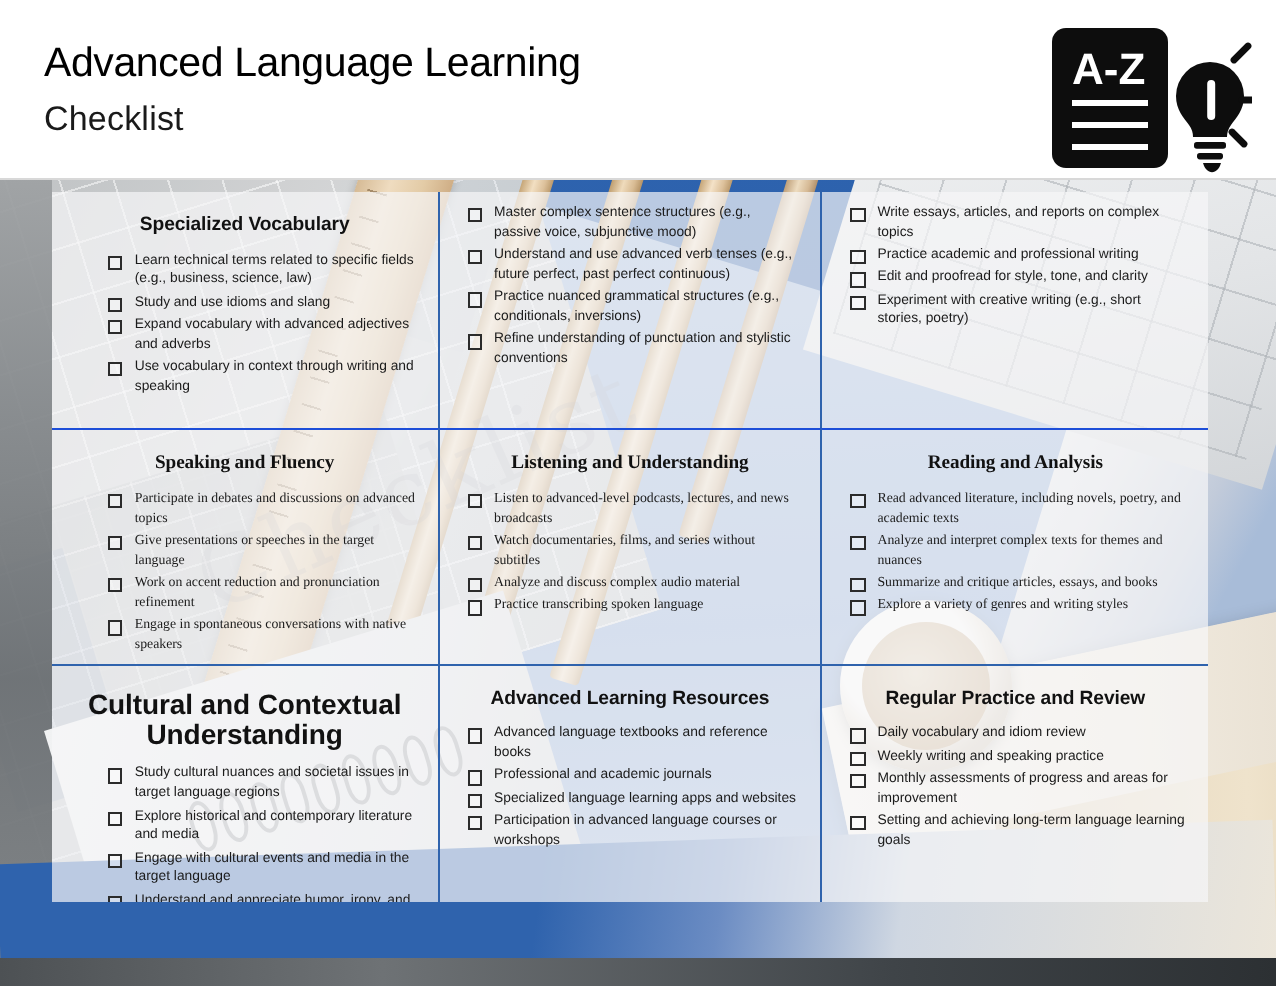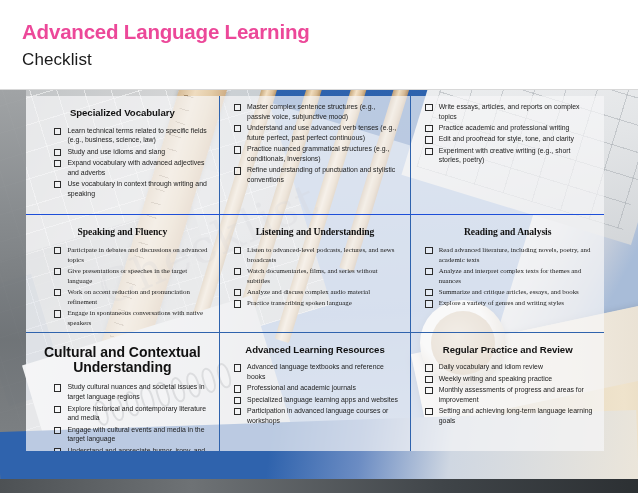--- a/index.html
+++ b/index.html
@@ -30,22 +30,22 @@
     background: #ffffff;
     z-index: 40;
     border-bottom: 1px solid #d8d8d8;
     box-sizing: border-box;
   }
   .header-title {
     position: absolute;
     left: 22px;
     top: 20px;
     font-size: 20.5px;
-    font-weight: bold;
-    color: #ec4899;
+    font-weight: normal;
+    color: #000000;
     letter-spacing: -0.2px;
     white-space: nowrap;
   }
   .header-subtitle {
     position: absolute;
     left: 22px;
     top: 50px;
     font-size: 17px;
     font-weight: normal;
     color: #1a1a1a;
@@ -368,20 +368,39 @@
     <div class="bg-cup"></div>
     <div class="bg-bottomblue"></div>
     <div class="bg-bottomdark"></div>
   </div>
 
   <div class="watermark">Checklist</div>
 
   <div class="header">
     <div class="header-title">Advanced Language Learning</div>
     <div class="header-subtitle">Checklist</div>
+    <div class="header-logo">
+      <svg viewBox="0 0 112 82" width="112" height="82" aria-hidden="true">
+        <rect x="12" y="6" width="58" height="70" rx="7" fill="#0d0d0d"></rect>
+        <text x="22" y="34" font-family="'Liberation Sans', sans-serif" font-size="22" font-weight="bold" fill="#ffffff">A-Z</text>
+        <rect x="22" y="42" width="38" height="3" fill="#ffffff"></rect>
+        <rect x="22" y="53" width="38" height="3" fill="#ffffff"></rect>
+        <rect x="22" y="64" width="38" height="3" fill="#ffffff"></rect>
+        <path d="M74 40a17 17 0 0 1 34 0c0 7-4 11-6.5 14.5-1.5 2.2-2 3.8-2 6h-17c0-2.2-.5-3.8-2-6C78 51 74 47 74 40z" fill="#0d0d0d"></path>
+        <rect x="83" y="63" width="16" height="3.4" rx="1.4" fill="#0d0d0d"></rect>
+        <rect x="84.5" y="68.5" width="13" height="3.2" rx="1.4" fill="#0d0d0d"></rect>
+        <path d="M87.5 73.5h9c-.8 3-2.6 4.6-4.5 4.6s-3.7-1.6-4.5-4.6z" fill="#0d0d0d"></path>
+        <rect x="89.6" y="32" width="4" height="20" rx="2" fill="#ffffff"></rect>
+        <g stroke="#0d0d0d" stroke-width="3.4" stroke-linecap="round">
+          <line x1="103" y1="22" x2="110" y2="15"></line>
+          <line x1="107" y1="42" x2="112" y2="42"></line>
+          <line x1="102" y1="58" x2="108" y2="64"></line>
+        </g>
+      </svg>
+    </div>
   </div>
 
   <div class="panel">
     <div class="grid">
 
       <div class="cell indent">
         <div class="cell-title">Specialized Vocabulary</div>
         <ul class="items">
           <li class="item">
               <span class="checkbox"></span>

